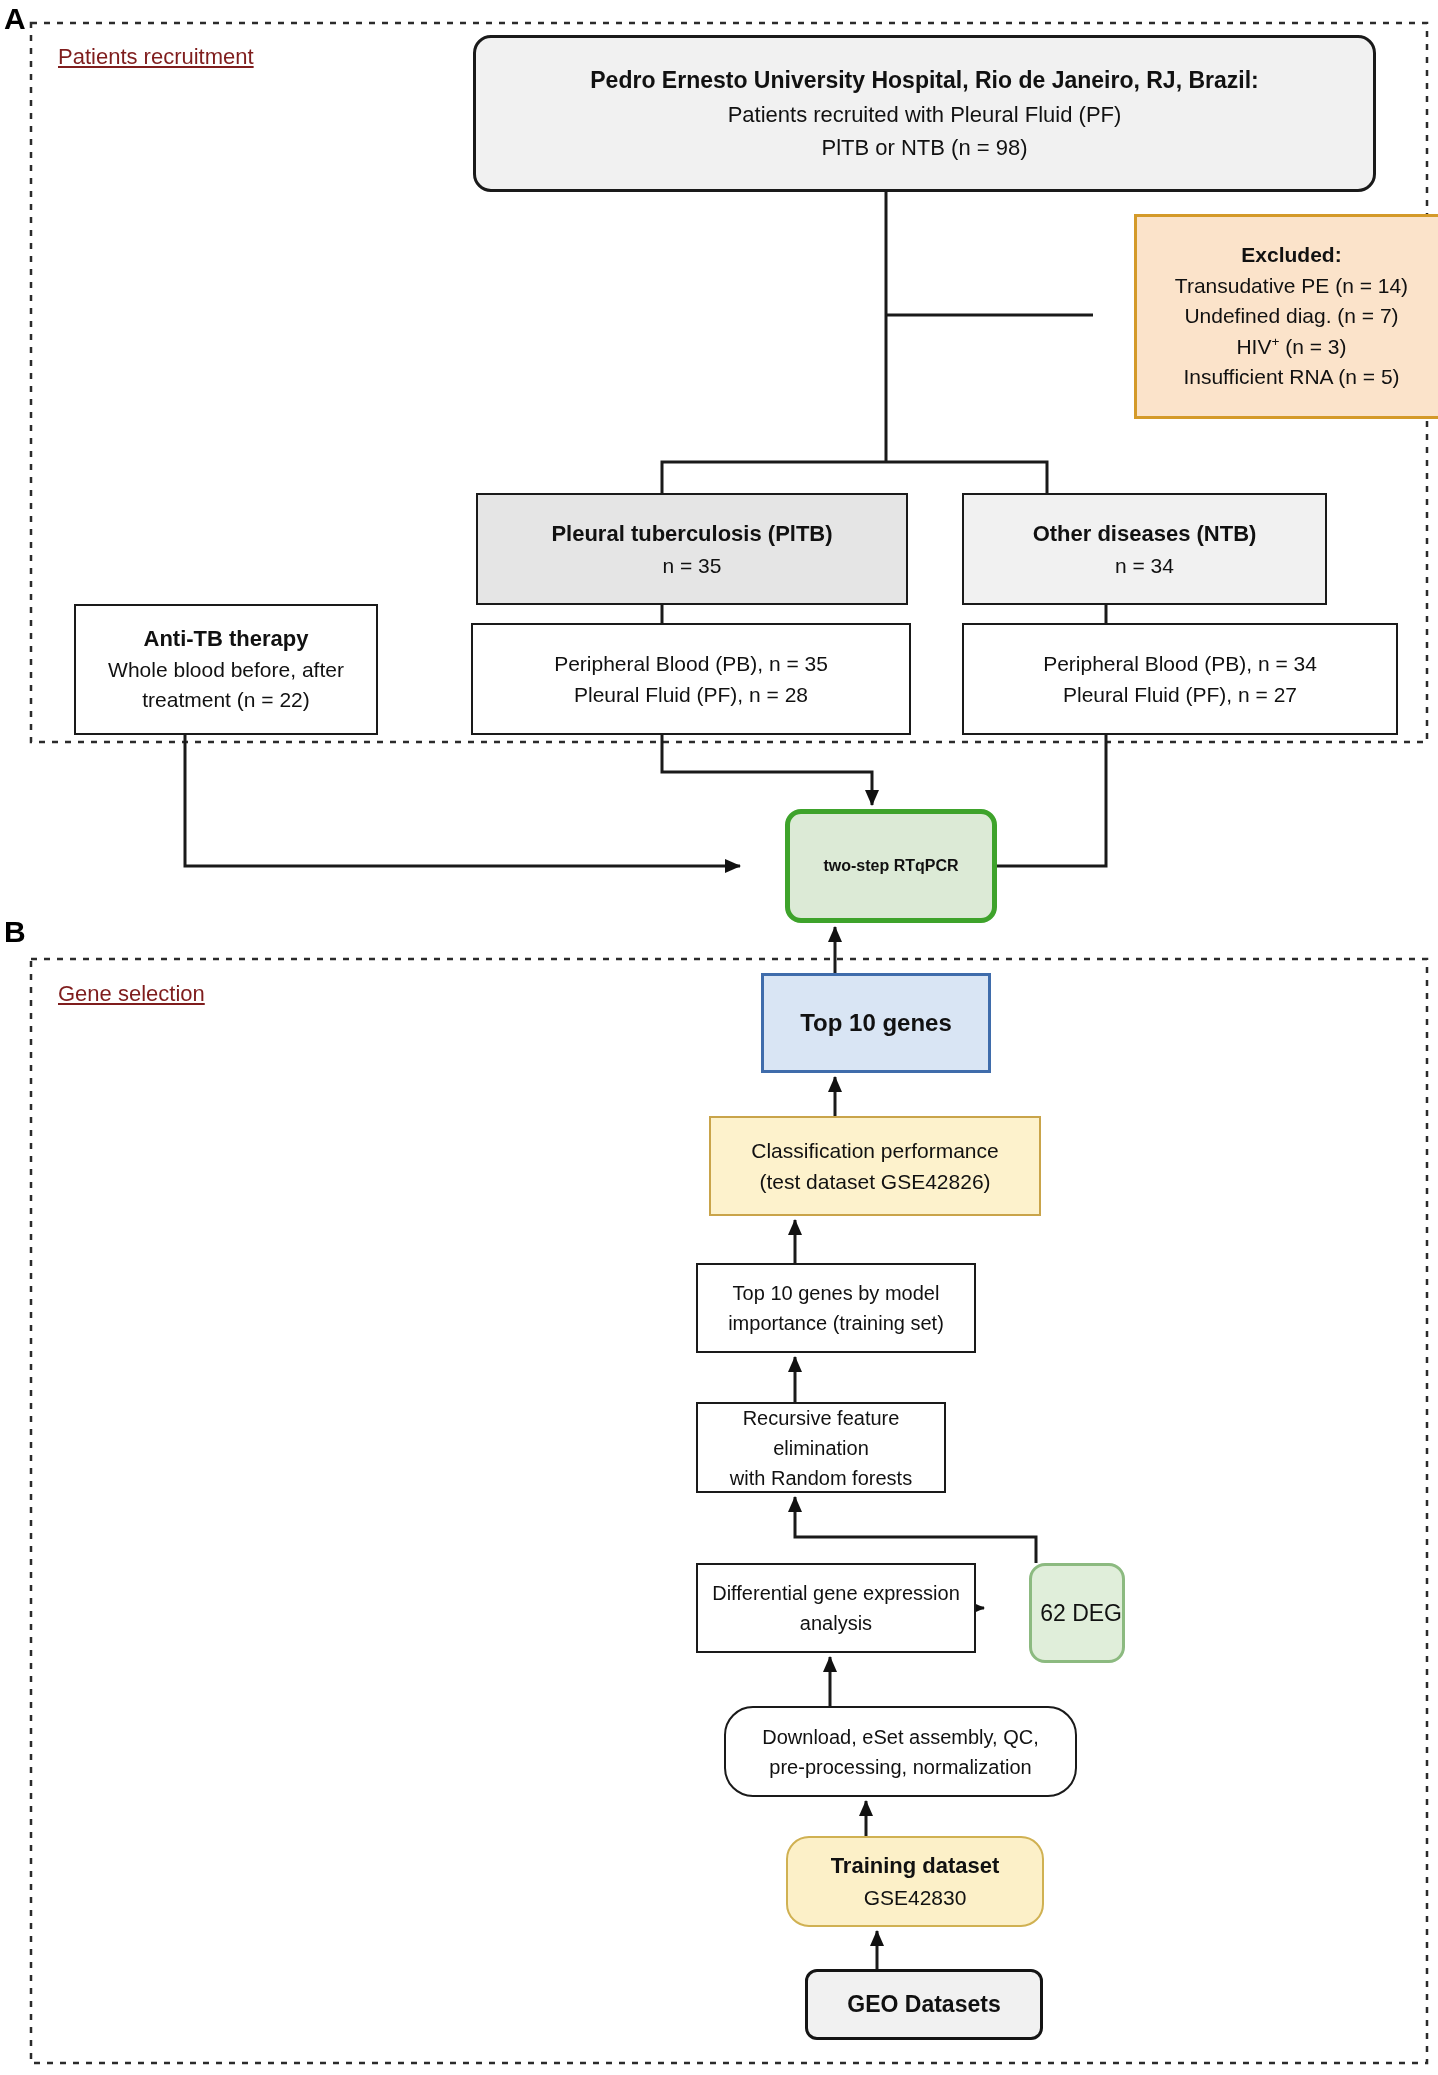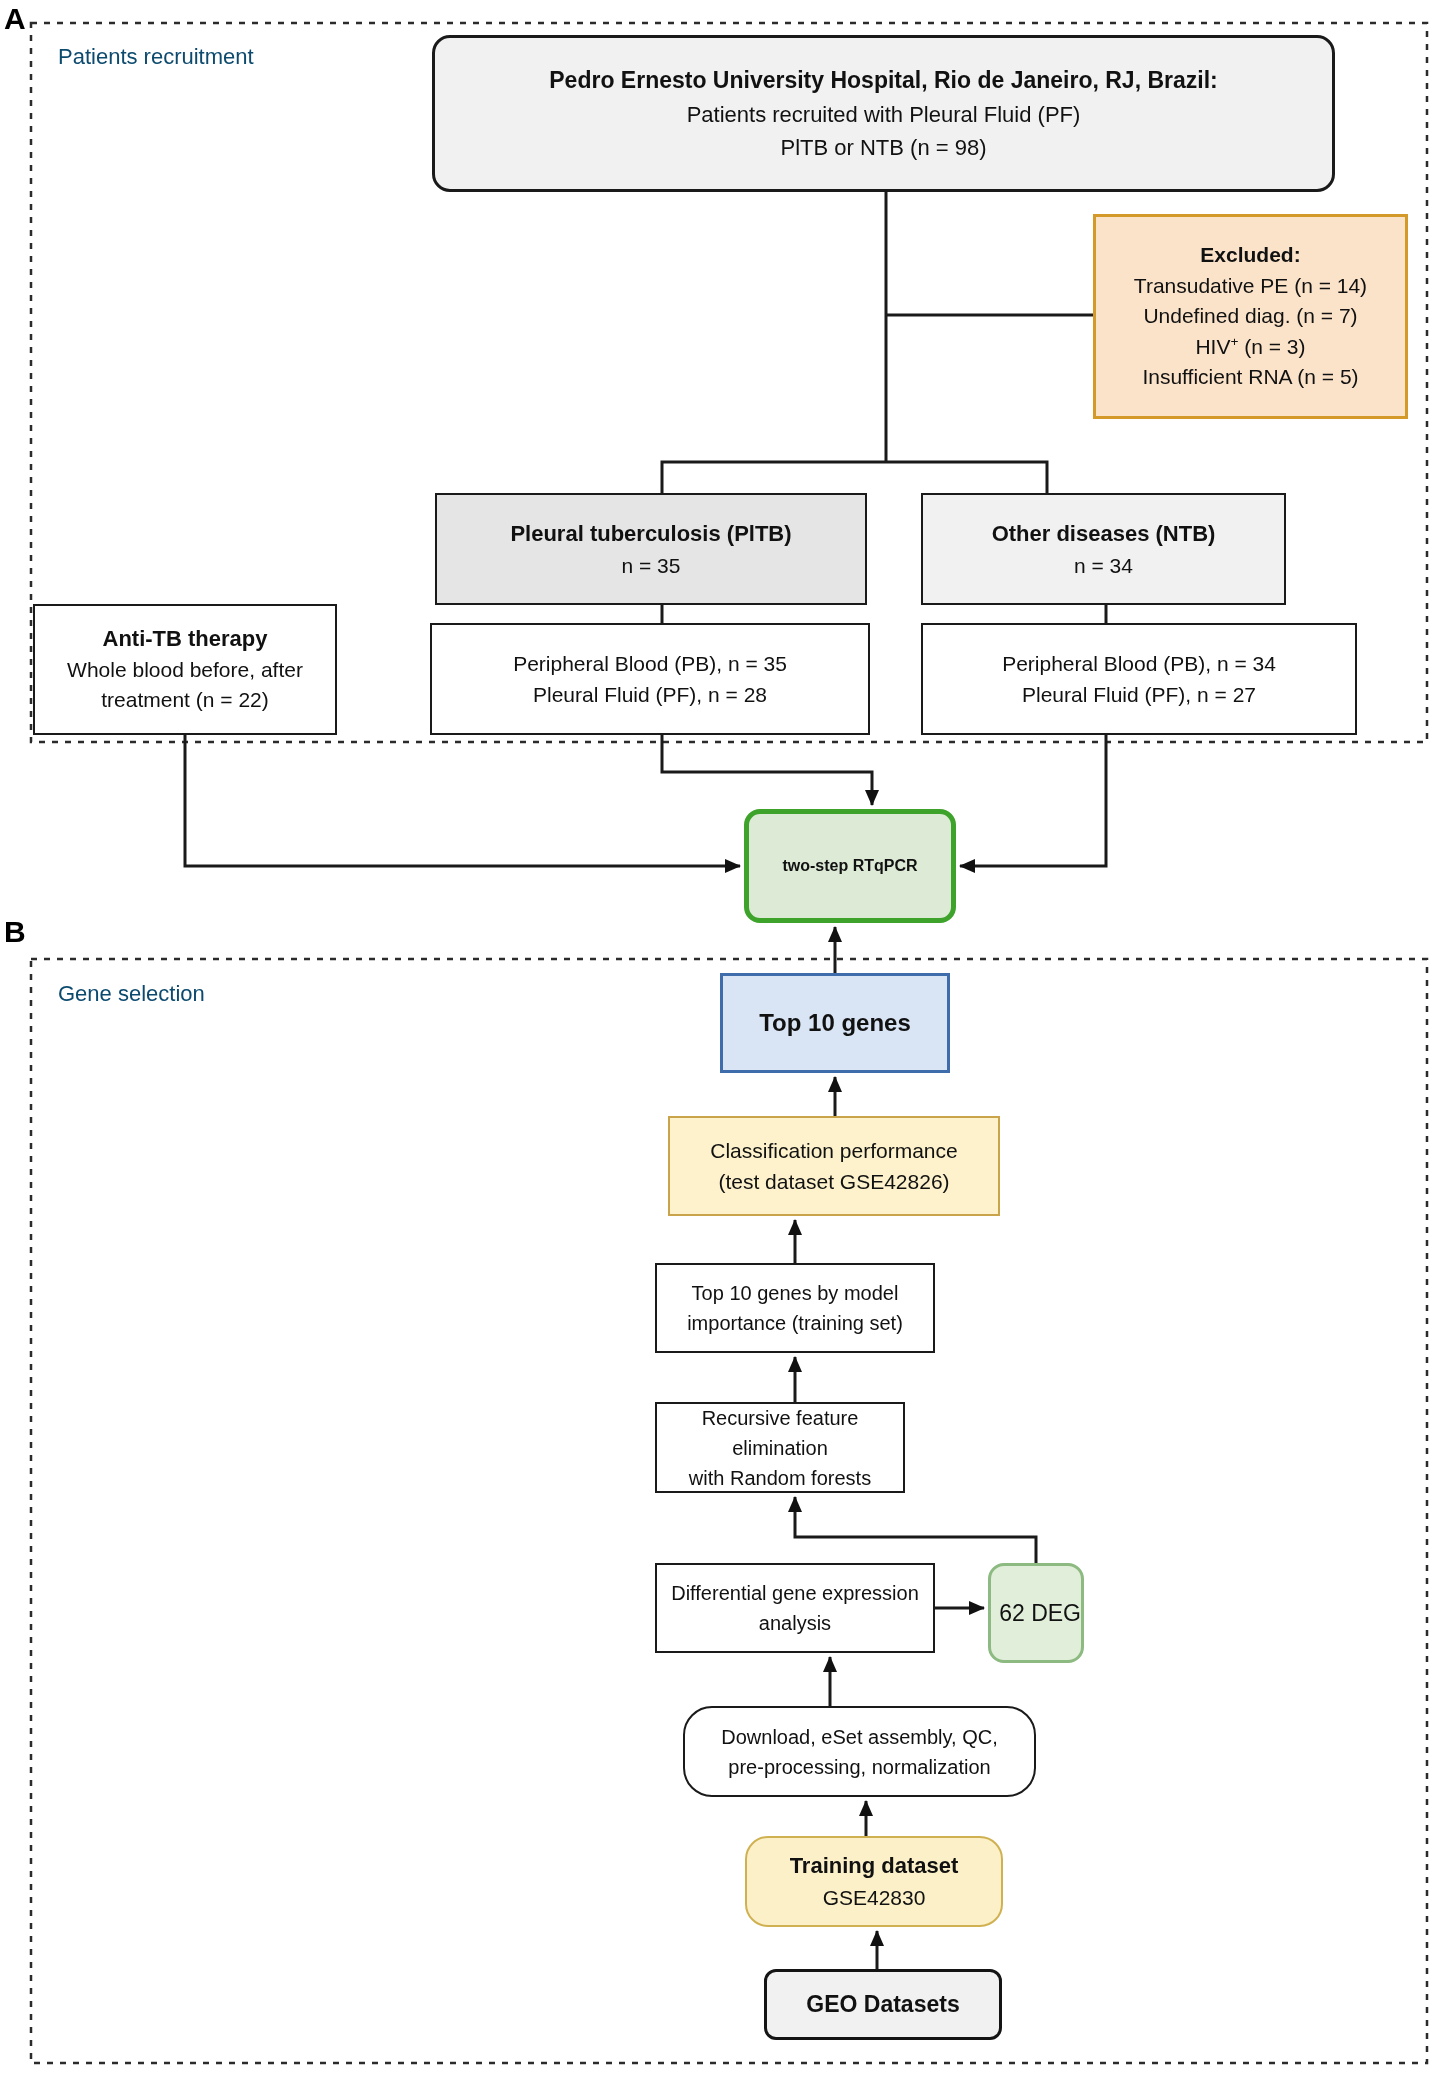--- a/index.html
+++ b/index.html
@@ -5,24 +5,24 @@
   html,body{margin:0;padding:0;background:#ffffff;}
   #figure{
     position:relative;width:1438px;height:2075px;background:#ffffff;
     font-family:"Liberation Sans", sans-serif;color:#111;overflow:hidden;
   }
   #connectors{position:absolute;left:0;top:0;z-index:1;}
   .box{
     position:absolute;z-index:2;box-sizing:border-box;
     display:flex;flex-direction:column;align-items:center;justify-content:center;
     text-align:center;background:#ffffff;border:2.5px solid #1a1a1a;
-    font-size:21px;line-height:1.5;color:#111;
+    font-size:21px;line-height:1.5;color:#111;margin-left:41px;
   }
   .panel-letter{position:absolute;z-index:3;font-size:30px;font-weight:bold;color:#000;}
-  .panel-title{position:absolute;z-index:3;font-size:22px;color:#0c4a6e;}
+  .panel-title{position:absolute;z-index:3;font-size:22px;color:#7f1d1d;text-decoration:underline;}
 
   .hospital{left:432px;top:35px;width:903px;height:157px;background:#f1f1f1;
             border-width:3px;border-radius:18px;font-size:22px;}
   .hospital .l1{font-weight:bold;font-size:23px;}
   .excluded{left:1093px;top:214px;width:315px;height:205px;background:#fbe3ca;
             border-color:#d49a29;border-width:3px;font-size:21px;line-height:1.45;}
   .excluded .l1{font-weight:bold;}
   .pltb{left:435px;top:493px;width:432px;height:112px;background:#e5e5e5;}
   .ntb{left:921px;top:493px;width:365px;height:112px;background:#f1f1f1;}
   .pltb .l1,.ntb .l1{font-weight:bold;font-size:22px;}

